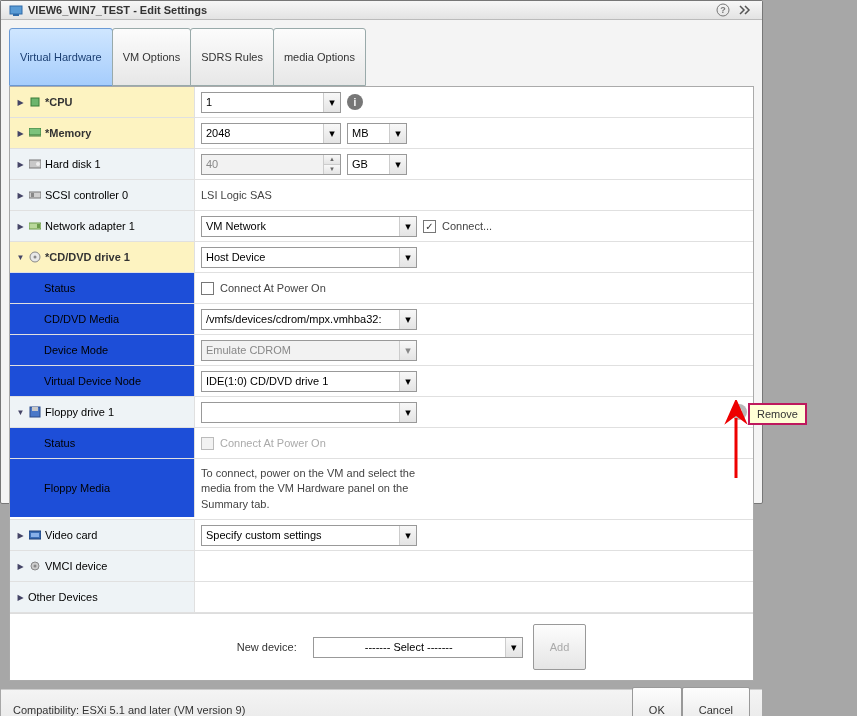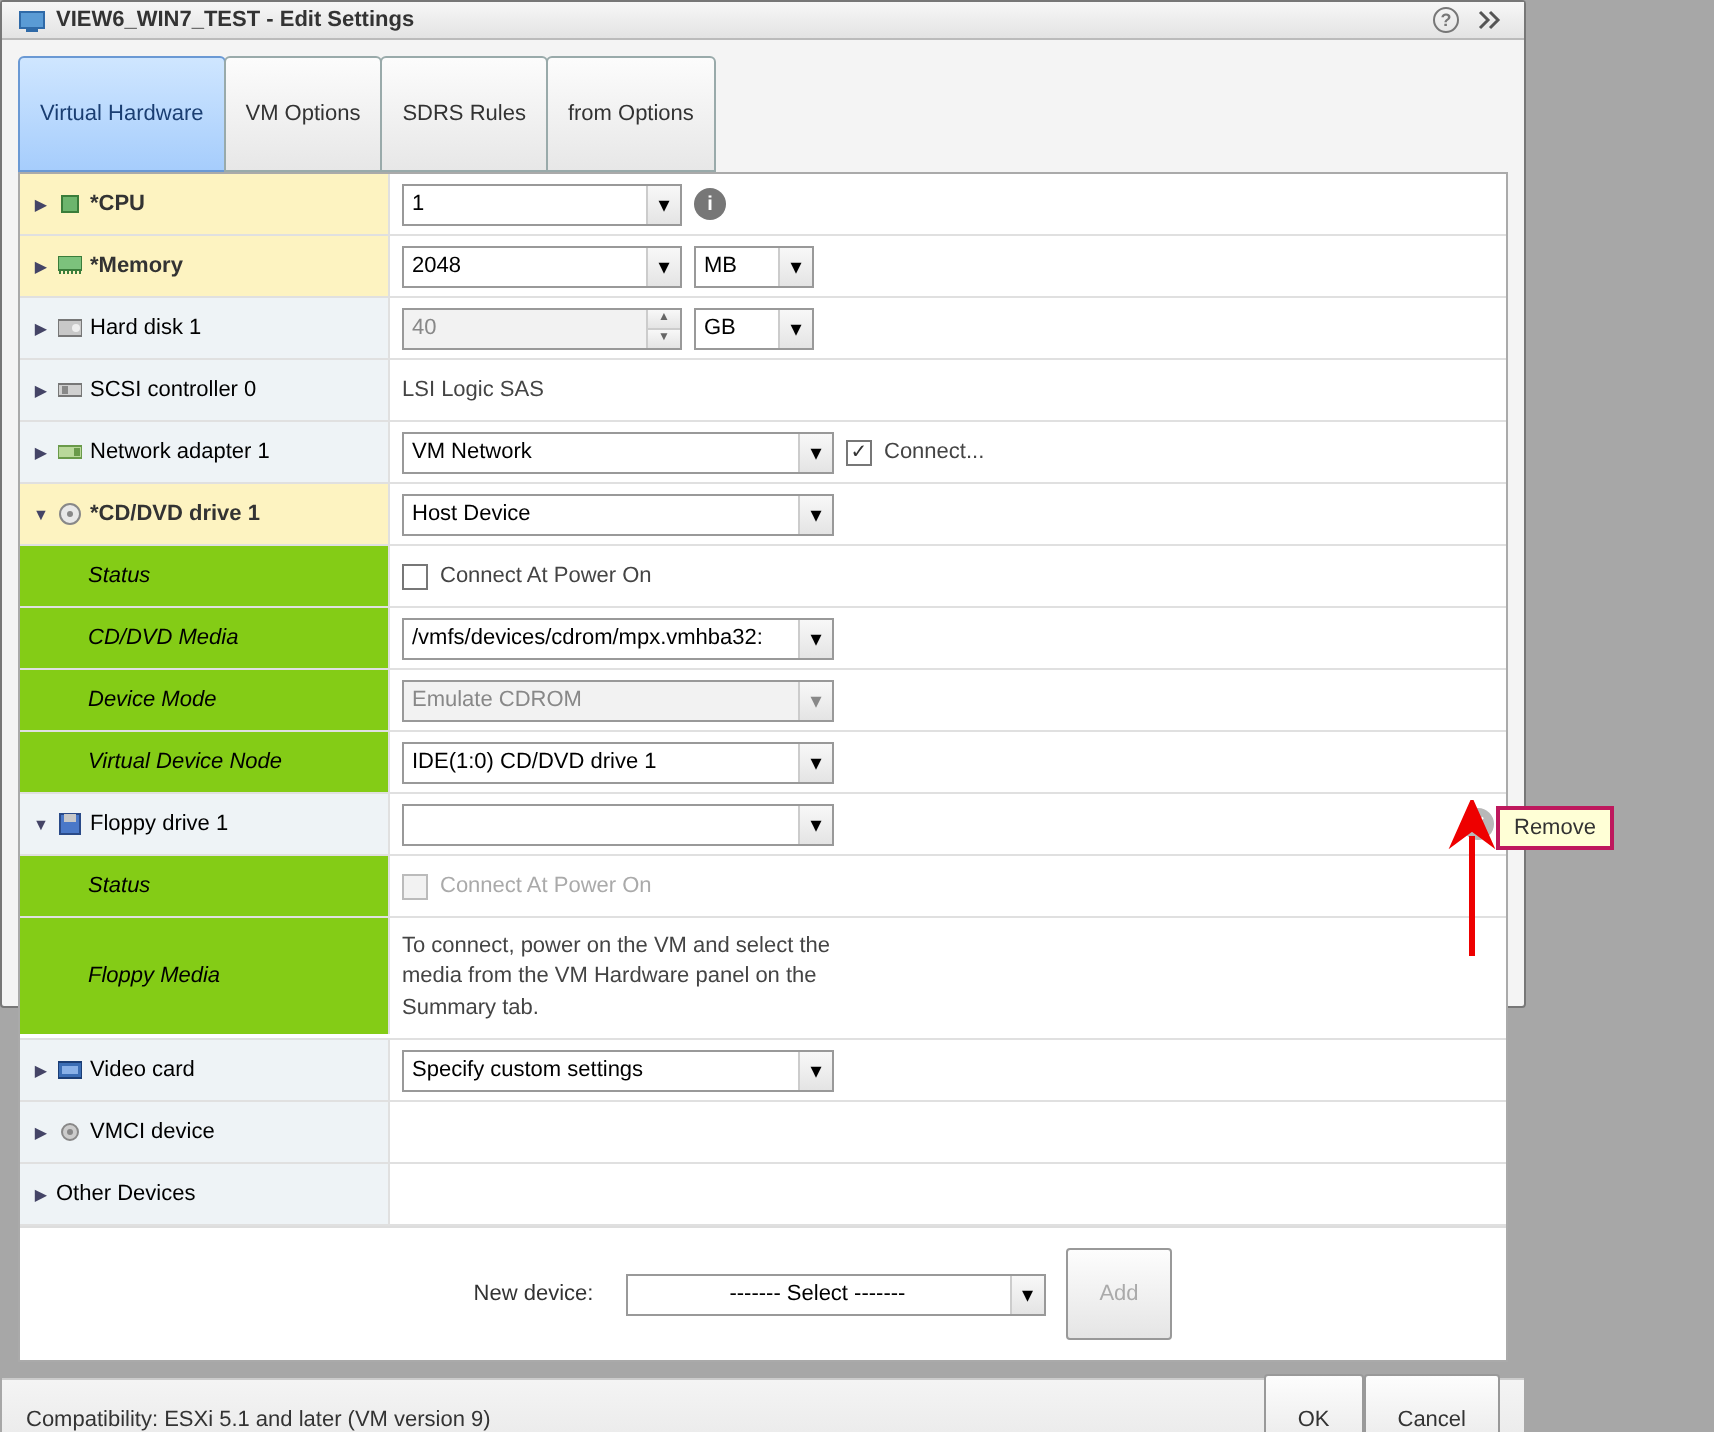--- a/index.html
+++ b/index.html
@@ -91,21 +91,21 @@
     padding: 4px 6px;
     background: #eef3f6;
     display: flex;
     align-items: center;
     gap: 3px;
     height: 100%;
     min-height: 30px;
     border-right: 1px solid #e0e0e0;
   }
   .label-cell.modified { background: #fdf3c1; color:#333;}
-  .label-cell.indent { padding-left: 34px; background:#84cc16;font-style:italic;}
+  .label-cell.indent { padding-left: 34px; background:#1d4ed8;}
   .expander {
     width: 9px; height: 9px;
     display:inline-flex;
     align-items:center; justify-content:center;
     color:#446;
     cursor:pointer;
     font-size:8px;
   }
   .dev-icon {
     width: 14px; height:14px;
@@ -234,21 +234,21 @@
       <svg width="12" height="12">
           <path d="M1 2 L5 6 L1 10 M6 2 L10 6 L6 10" fill="none" stroke="#555" stroke-width="1.5"></path>
         </svg>
     </span>
   </div>
 
   <div class="tabbar">
     <div class="tab active">Virtual Hardware</div>
     <div class="tab">VM Options</div>
     <div class="tab">SDRS Rules</div>
-    <div class="tab">from Options</div>
+    <div class="tab">media Options</div>
   </div>
 
   <div class="content-wrap">
     <div class="rows">
 
       <div class="row">
         <div class="label-cell modified">
           <span class="expander">▶</span>
           <span class="dev-icon">
             <svg width="12" height="12">

